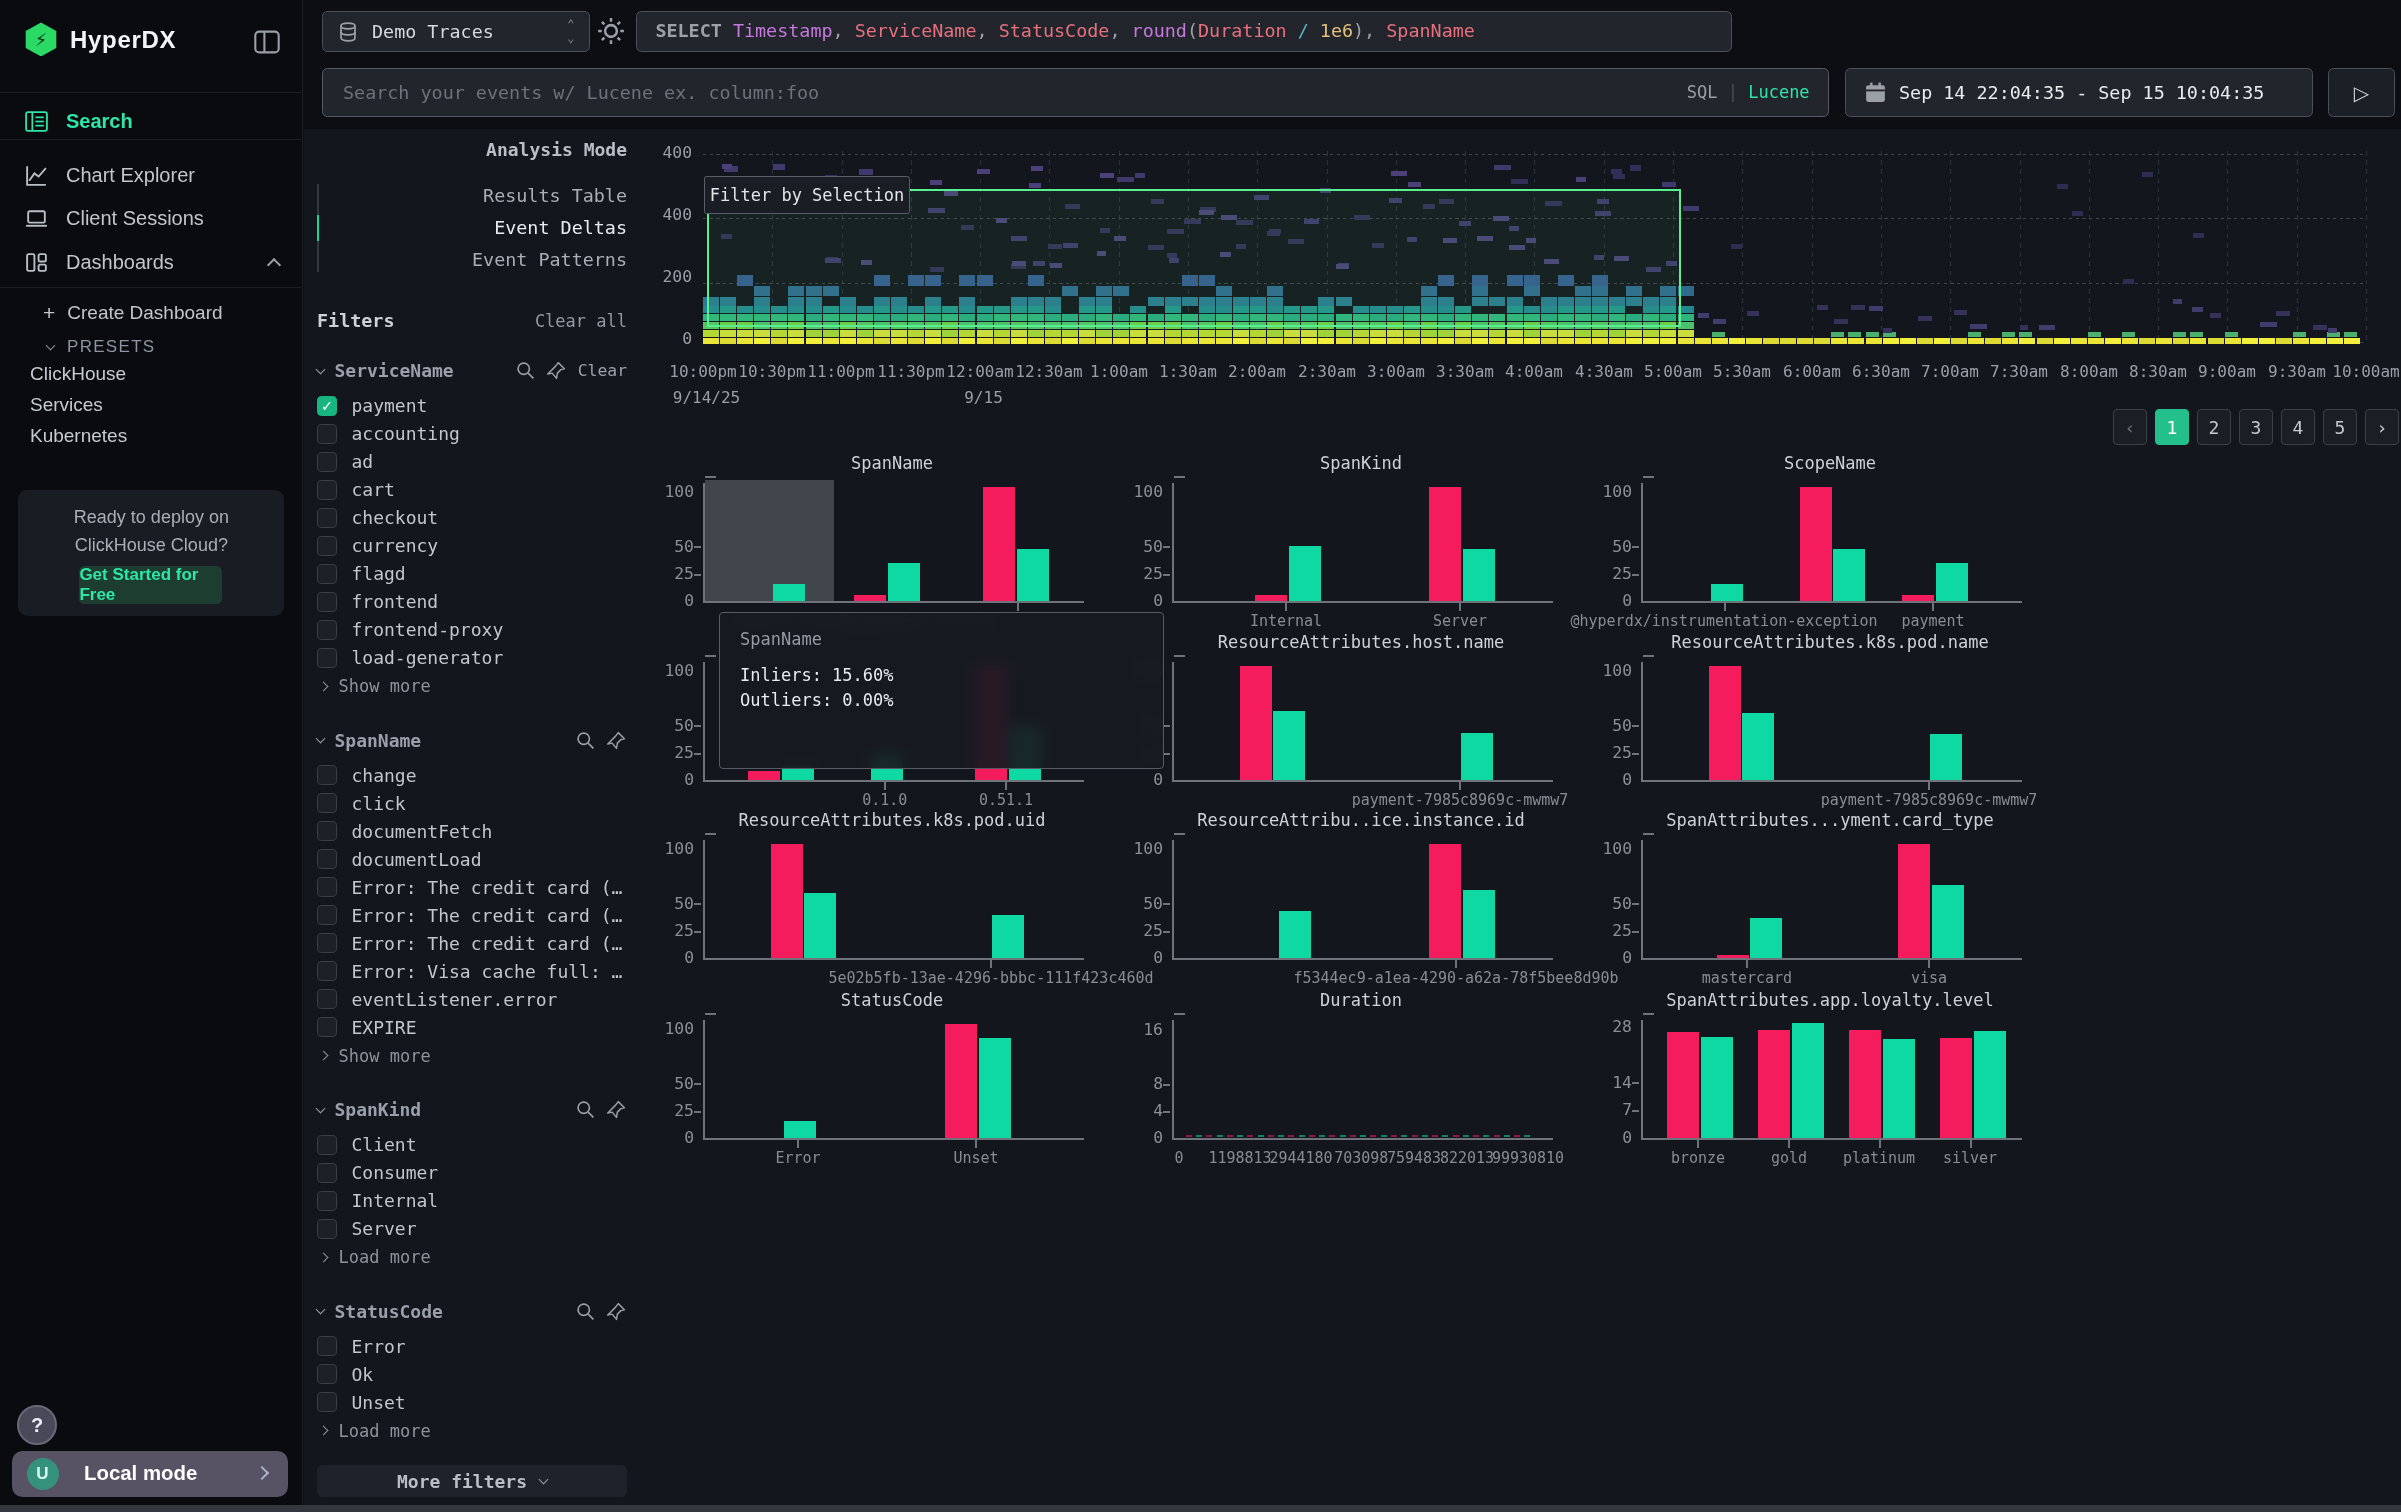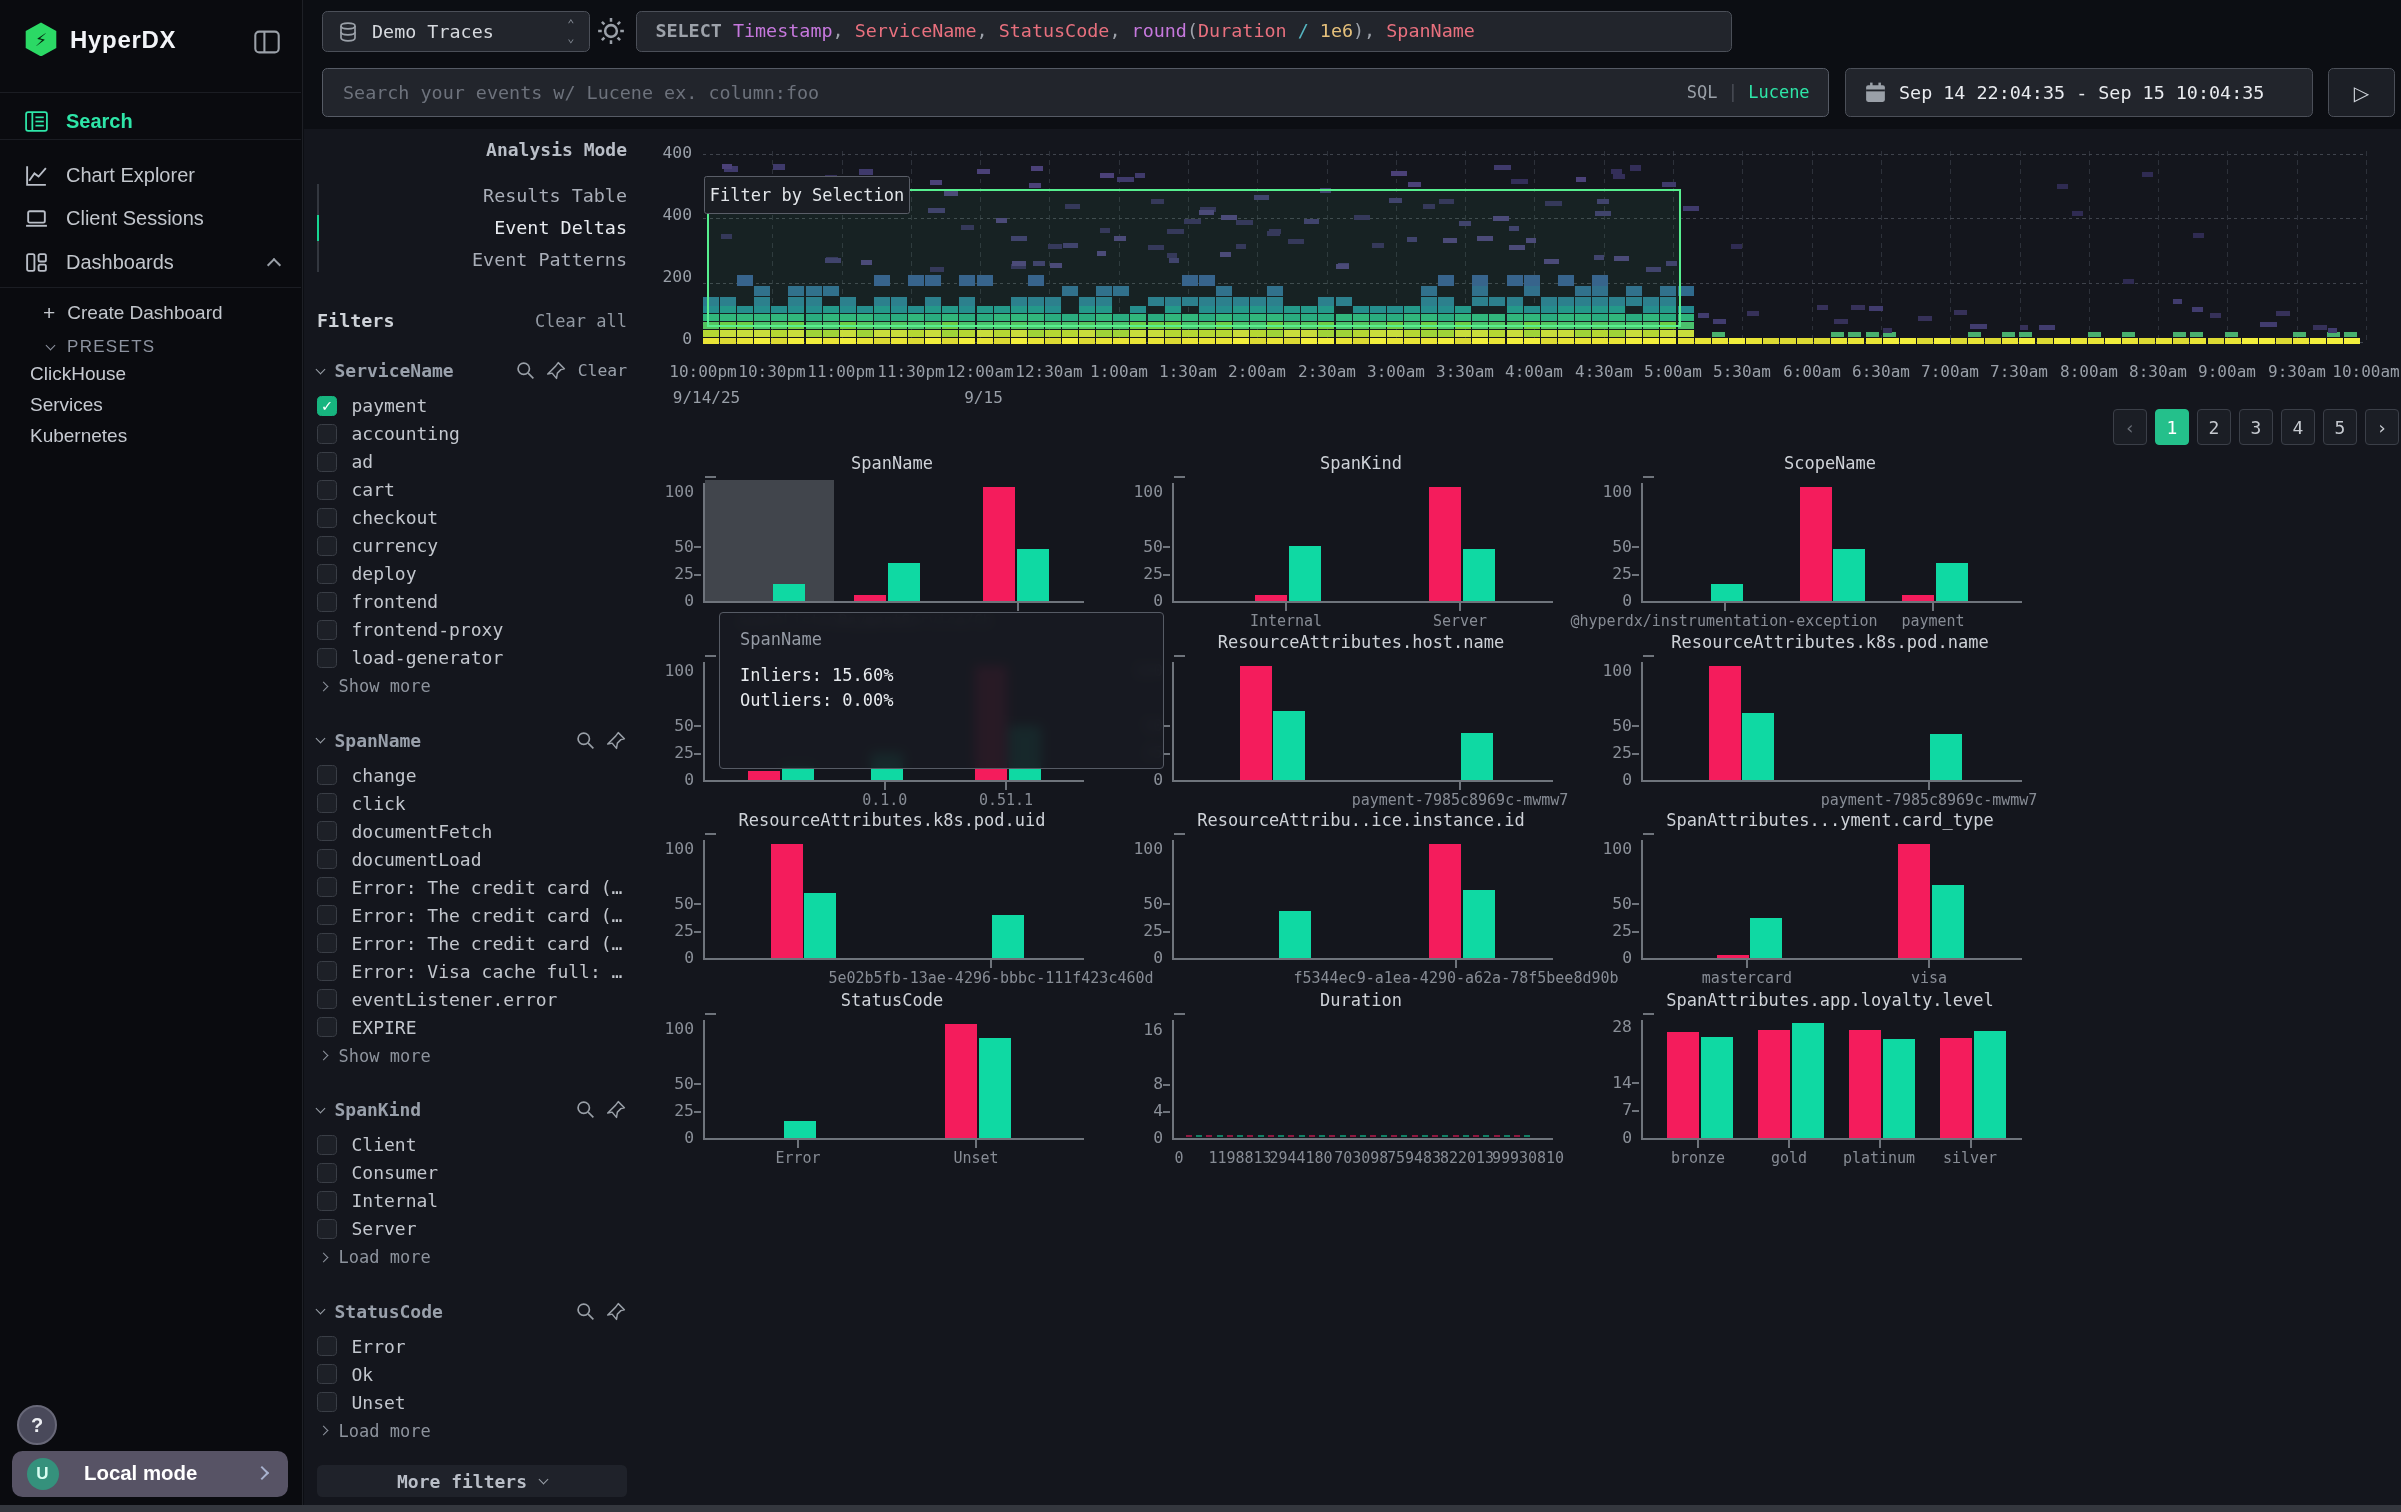--- a/index.html
+++ b/index.html
@@ -200,20 +200,25 @@
     <div class="nav-item sans" style="left:47px;top:333px;height:28px;gap:13px;font-size:17px;color:#8d93a0;letter-spacing:1.3px;">
       <span class="chev down small" style="margin-top:-4px;border-color:#8d93a0;"></span>
       <span>PRESETS</span>
     </div>
     <div id="preset-list">
         <div class="preset-item sans" style="top: 363px;">ClickHouse</div>
         <div class="preset-item sans" style="top: 394px;">Services</div>
         <div class="preset-item sans" style="top: 425px;">Kubernetes</div>
       </div>
 
+    <div id="promo" class="sans">
+      <div class="l1">Ready to deploy on</div>
+      <div class="l2">ClickHouse Cloud?</div>
+      <div id="promo-btn">Get Started for Free</div>
+    </div>
 
     <div id="help-btn" class="sans">?</div>
     <div id="local-pill">
       <div id="local-avatar" class="sans">U</div>
       <div id="local-label" class="sans">Local mode</div>
       <span class="chev right" style="position:absolute;right:21px;top:17px;border-color:#a8b2ce;"></span>
     </div>
   </div>
 
   <div id="project-box" class="tb-box">
@@ -313,21 +318,21 @@
             <div class="fitem">
               <span class="cbox"></span>
               <span class="lbl">checkout</span>
             </div>
             <div class="fitem">
               <span class="cbox"></span>
               <span class="lbl">currency</span>
             </div>
             <div class="fitem">
               <span class="cbox"></span>
-              <span class="lbl">deploy</span>
+              <span class="lbl">flagd</span>
             </div>
             <div class="fitem">
               <span class="cbox"></span>
               <span class="lbl">frontend</span>
             </div>
             <div class="fitem">
               <span class="cbox"></span>
               <span class="lbl">frontend-proxy</span>
             </div>
             <div class="fitem">

